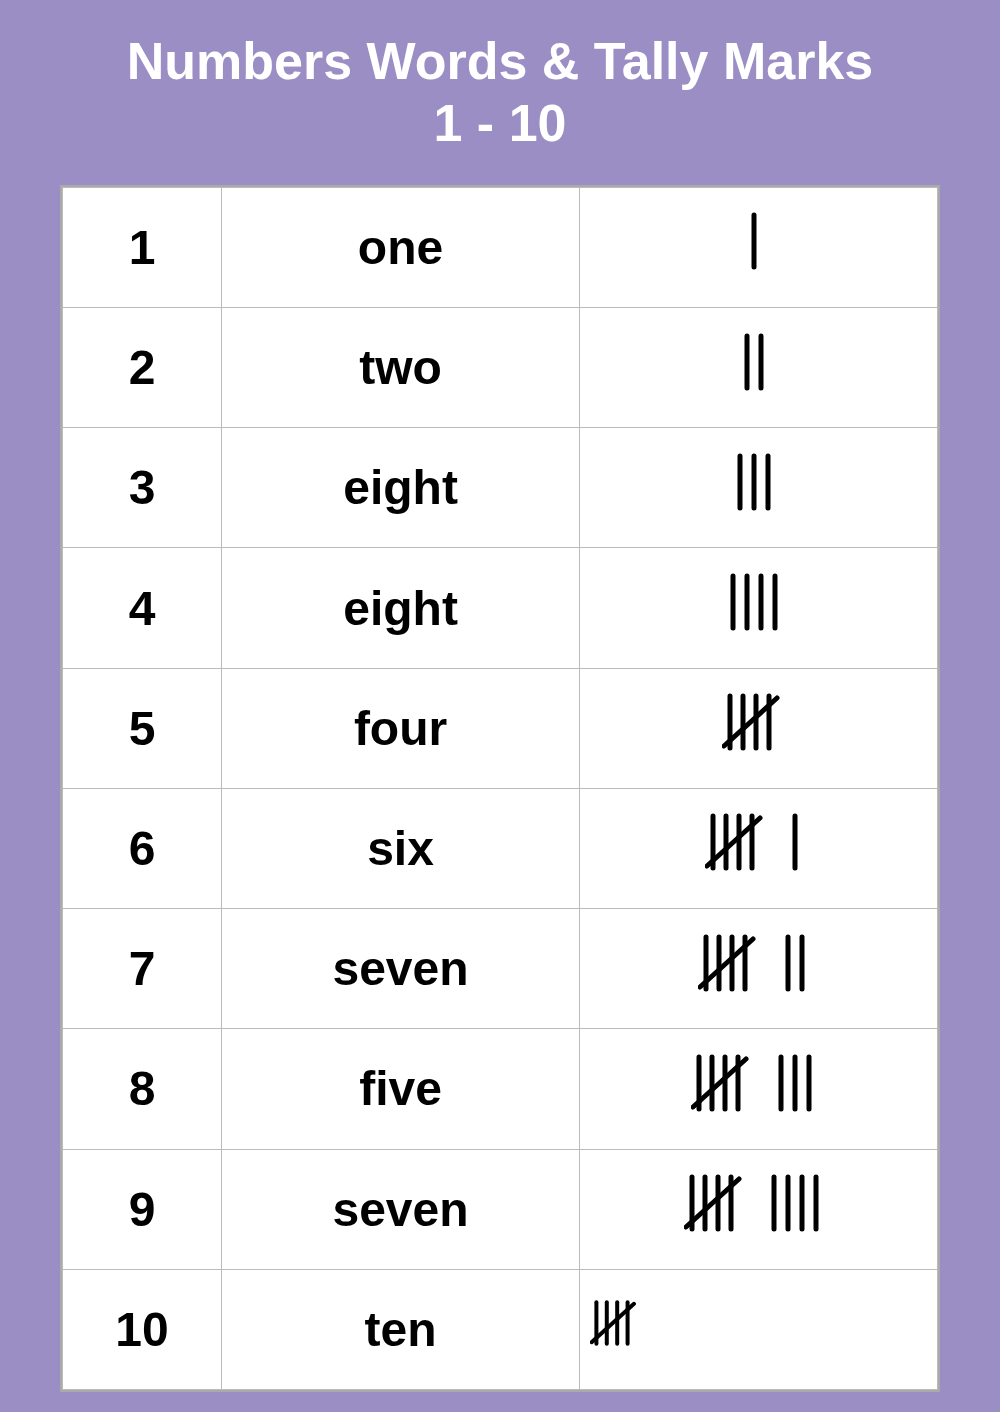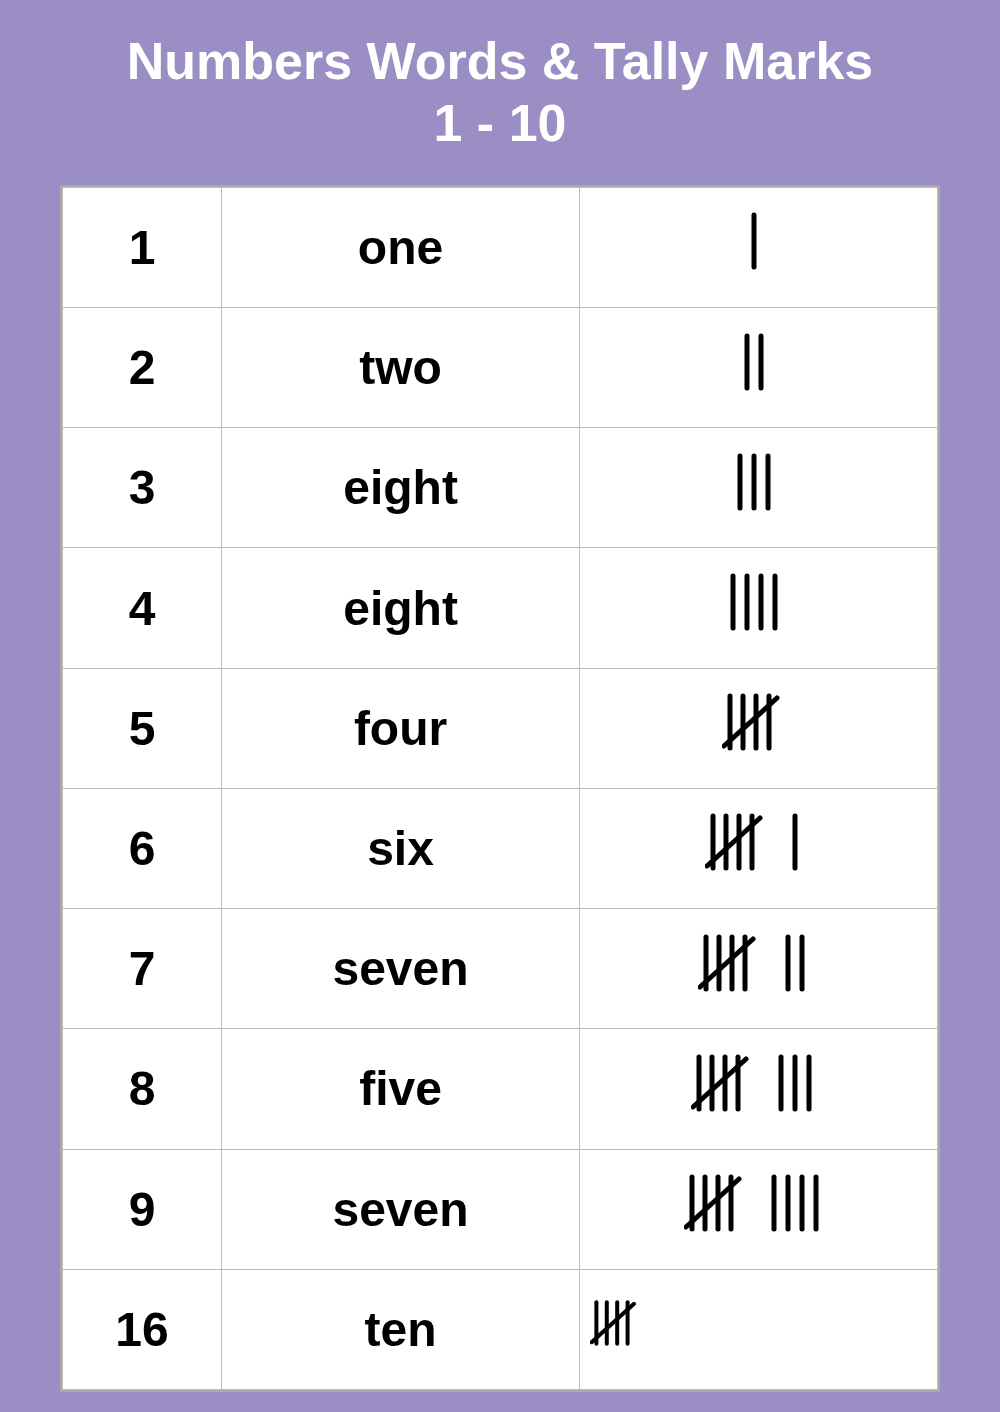--- a/index.html
+++ b/index.html
@@ -201,21 +201,21 @@
               </svg>
               <svg width="66" height="60" viewBox="0 0 66 60">
                 <line x1="8" y1="4" x2="8" y2="56" stroke="black" stroke-width="5" stroke-linecap="round"></line>
                 <line x1="22" y1="4" x2="22" y2="56" stroke="black" stroke-width="5" stroke-linecap="round"></line>
                 <line x1="36" y1="4" x2="36" y2="56" stroke="black" stroke-width="5" stroke-linecap="round"></line>
                 <line x1="50" y1="4" x2="50" y2="56" stroke="black" stroke-width="5" stroke-linecap="round"></line>
               </svg>
             </span></td>
         </tr>
         <tr>
-          <td>16</td>
+          <td>10</td>
           <td>ten</td>
           <td style="font-size: 40px;"><span style="display: inline-flex; align-items: center; gap: 10px;">
               <svg width="72" height="60" viewBox="0 0 72 60">
                 <line x1="8" y1="4" x2="8" y2="56" stroke="black" stroke-width="5" stroke-linecap="round"></line>
                 <line x1="21" y1="4" x2="21" y2="56" stroke="black" stroke-width="5" stroke-linecap="round"></line>
                 <line x1="34" y1="4" x2="34" y2="56" stroke="black" stroke-width="5" stroke-linecap="round"></line>
                 <line x1="47" y1="4" x2="47" y2="56" stroke="black" stroke-width="5" stroke-linecap="round"></line>
                 <line x1="2" y1="54" x2="55" y2="6" stroke="black" stroke-width="5" stroke-linecap="round"></line>
               </svg>
               <svg width="NaN" height="60" viewBox="0 0 NaN 60"></svg>

